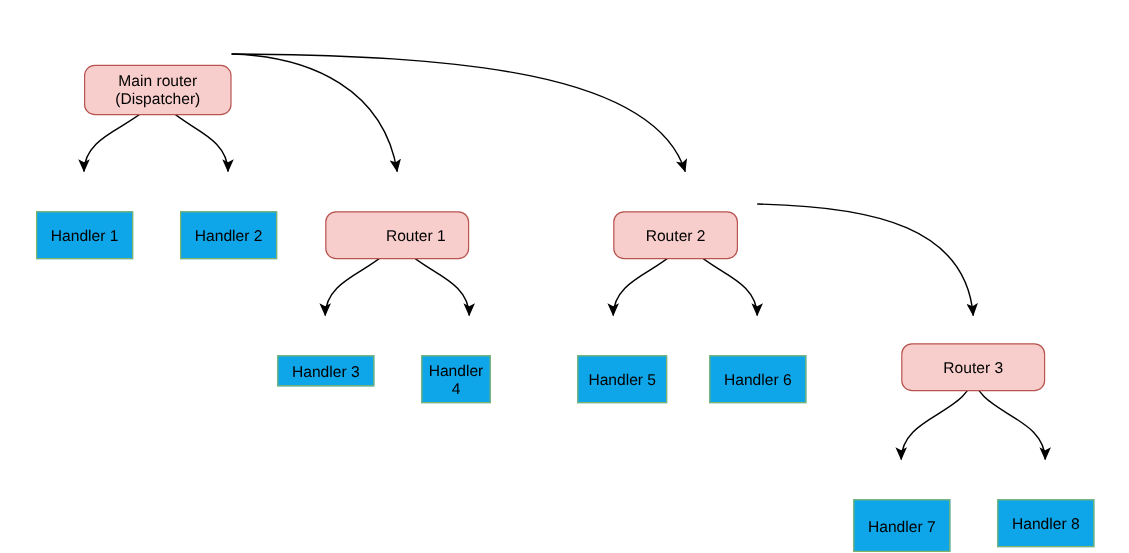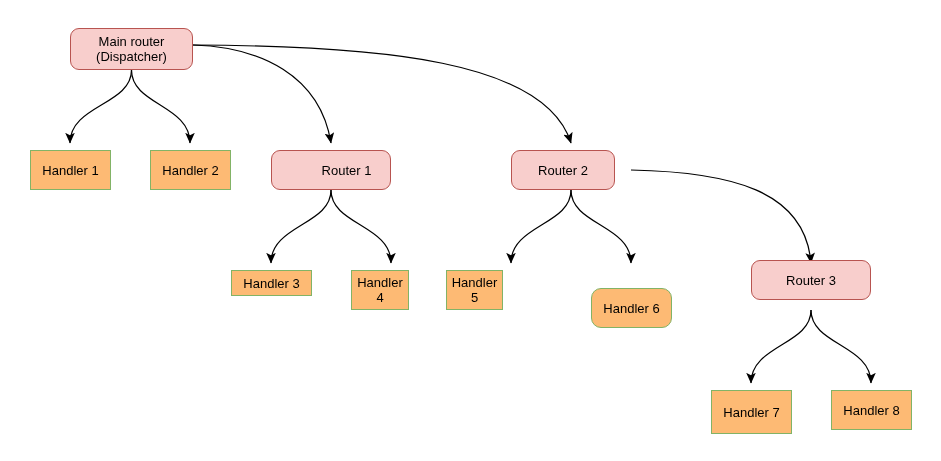--- a/index.html
+++ b/index.html
@@ -30,28 +30,29 @@
     box-sizing: border-box;
     display: flex;
     align-items: center;
     justify-content: center;
     text-align: center;
     font-size: 13px;
     line-height: 15px;
     color: #000000;
     white-space: pre-line;
     z-index: 2;
+    margin-top: 26px;
   }
   .node-router {
     background: #f8cecc;
     border: 1px solid #b85450;
     border-radius: 9px;
   }
   .node-handler {
-    background: #fdba74;
+    background: #0ea5e9;
     border: 1px solid #82b366;
     border-radius: 0;
   }
 </style>
 </head>
 <body>
 
 <div id="diagram-canvas">
 
   <svg id="edge-layer" viewBox="0 0 941 461" xmlns="http://www.w3.org/2000/svg">
@@ -77,20 +78,20 @@
 
   <div id="nodes-layer">
       <div class="node node-router" style="left: 70px; top: 28px; width: 123px; height: 42px;"><span>Main router
 (Dispatcher)</span></div>
       <div class="node node-handler" style="left: 30px; top: 150px; width: 81px; height: 40px;"><span>Handler 1</span></div>
       <div class="node node-handler" style="left: 150px; top: 150px; width: 81px; height: 40px;"><span>Handler 2</span></div>
       <div class="node node-router" style="left: 271px; top: 150px; width: 120px; height: 40px; padding-left: 31px;"><span>Router 1</span></div>
       <div class="node node-router" style="left: 511px; top: 150px; width: 104px; height: 40px;"><span>Router 2</span></div>
       <div class="node node-handler" style="left: 231px; top: 270px; width: 81px; height: 26px;"><span>Handler 3</span></div>
       <div class="node node-handler" style="left: 351px; top: 270px; width: 58px; height: 40px;"><span>Handler 4</span></div>
-      <div class="node node-handler" style="left: 446px; top: 270px; width: 57px; height: 40px;"><span>Handler 5</span></div>
-      <div class="node node-handler" style="left: 591px; top: 288px; width: 81px; height: 40px; border-radius: 10px;"><span>Handler 6</span></div>
+      <div class="node node-handler" style="left: 481px; top: 270px; width: 75px; height: 40px;"><span>Handler 5</span></div>
+      <div class="node node-handler" style="left: 591px; top: 270px; width: 81px; height: 40px;"><span>Handler 6</span></div>
       <div class="node node-router" style="left: 751px; top: 260px; width: 120px; height: 40px;"><span>Router 3</span></div>
       <div class="node node-handler" style="left: 711px; top: 390px; width: 81px; height: 44px;"><span>Handler 7</span></div>
       <div class="node node-handler" style="left: 831px; top: 390px; width: 81px; height: 40px;"><span>Handler 8</span></div>
     </div>
 
 </div>
 
 </body></html>

